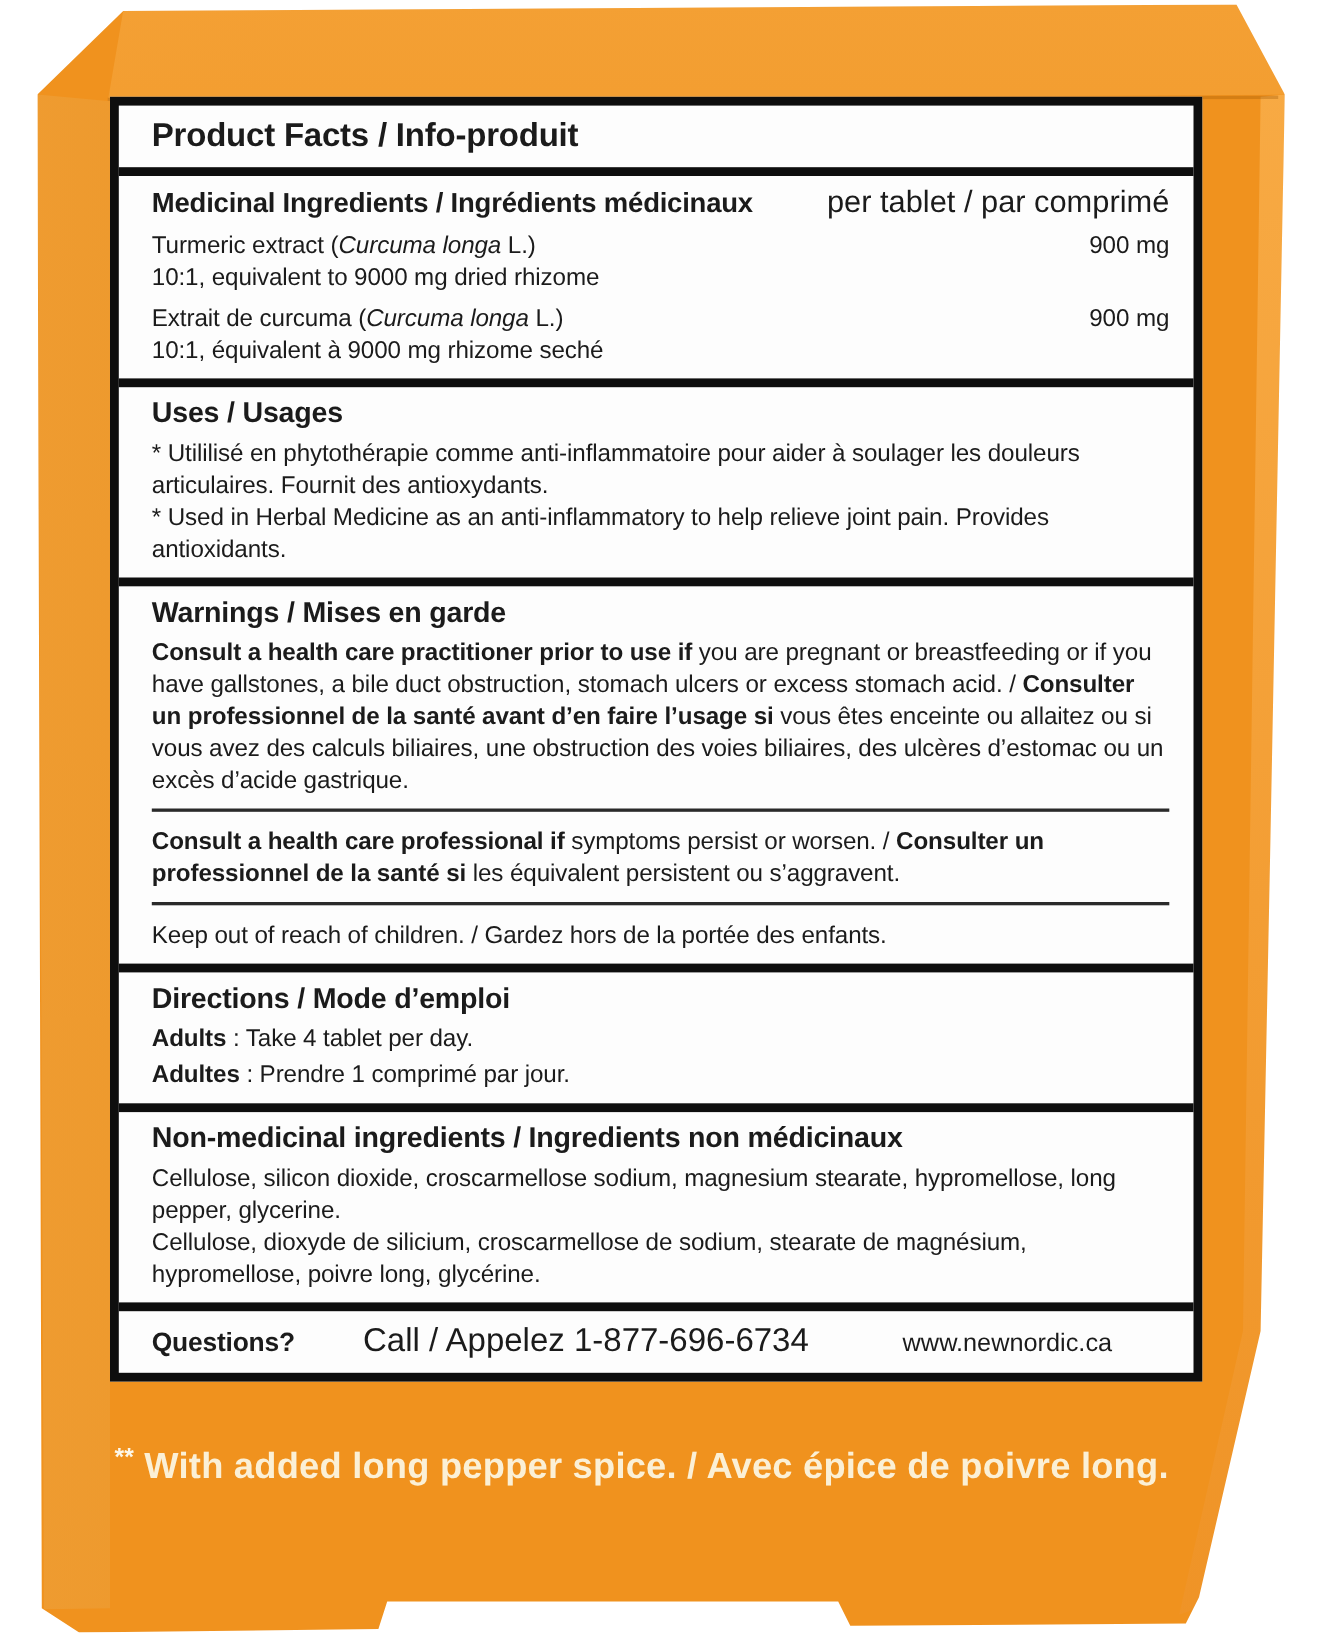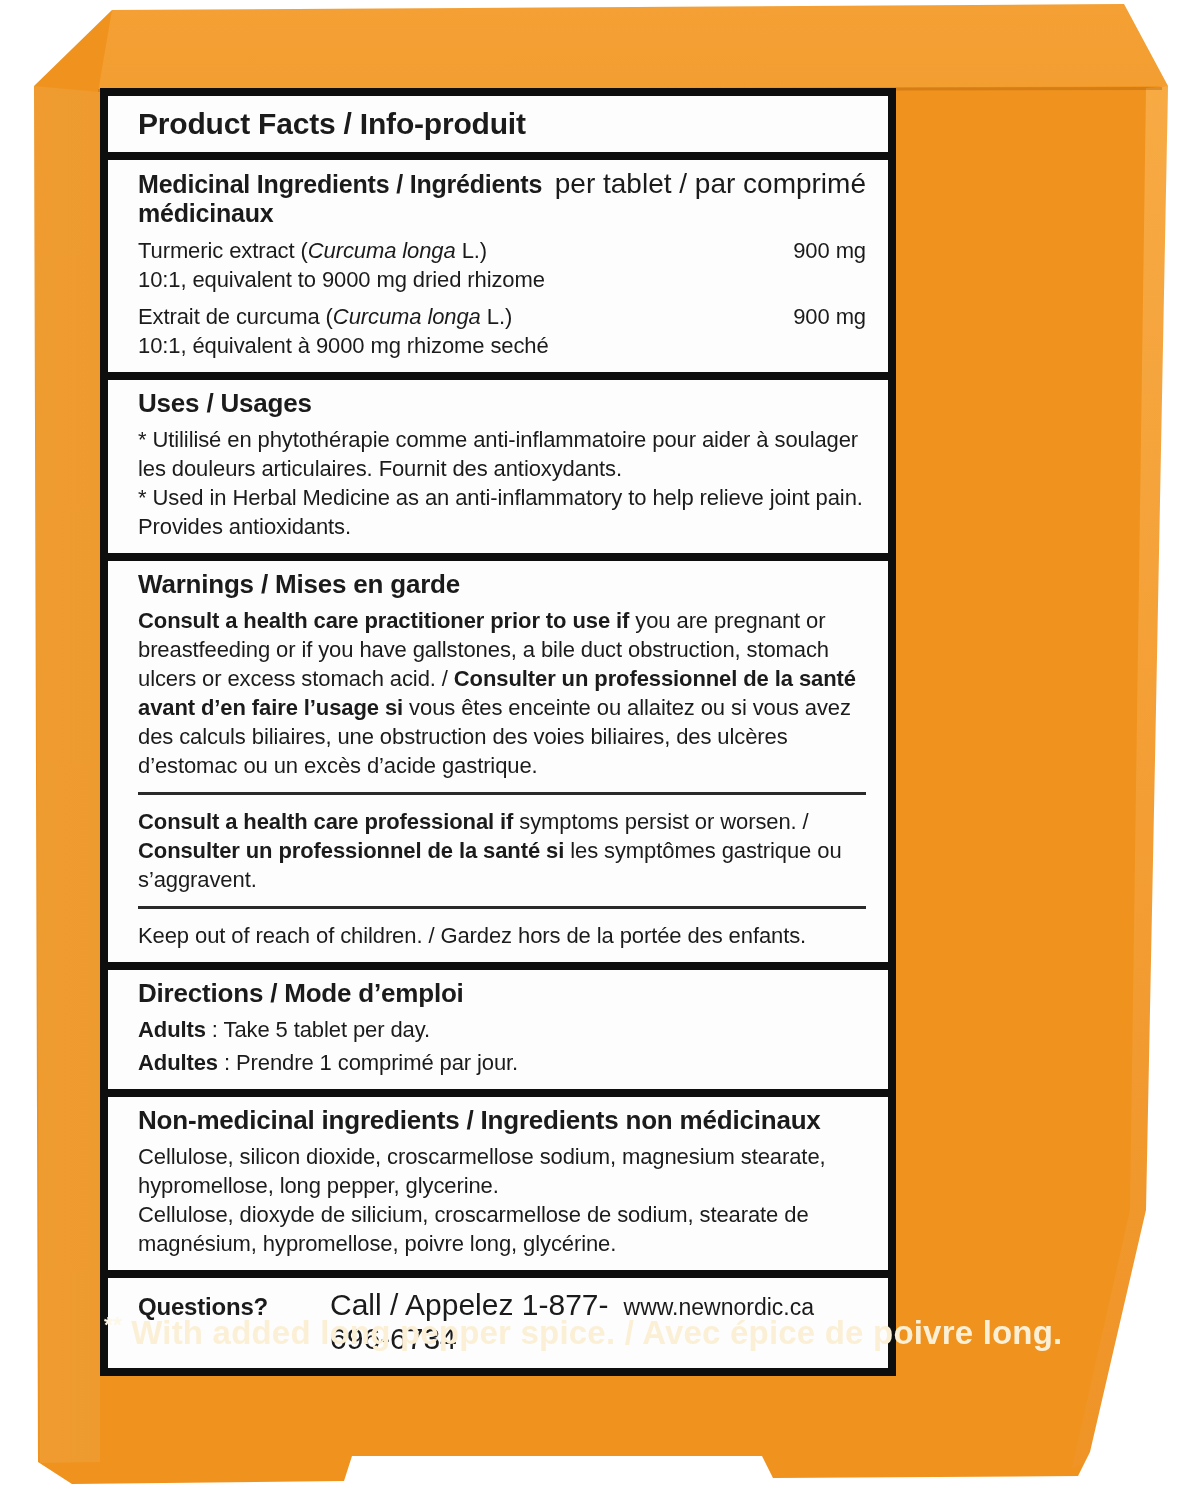--- a/index.html
+++ b/index.html
@@ -34,21 +34,21 @@
     position:absolute;inset:0;
     clip-path:polygon(1146px 88px,1168px 86px,1150px 1210px,1088px 1462px,1072px 1468px,1130px 1210px);
     background:linear-gradient(180deg,#f8ab45 0%,#ef9326 100%);
   }
   .ridge{
     position:absolute;left:98px;top:88px;width:1064px;height:3px;
     background:rgba(150,80,0,.30);transform:rotate(-.1deg);
   }
   
   .label{
-    position:absolute;left:100px;top:88px;width:796px;
+    position:absolute;left:100px;top:88px;width:993px;
     background:#fdfdfd;border:8px solid #0e0e0e;box-sizing:border-box;
   }
   .sec{padding:8px 22px 12px 30px;}
   .sec + .sec{border-top:8px solid #0e0e0e;}
   .sec-title{padding:11px 22px 11px 30px;}
   h1{margin:0;font-size:30px;font-weight:bold;letter-spacing:-.2px;}
   h2{margin:0 0 6px 0;font-size:26px;font-weight:bold;letter-spacing:-.2px;}
   p,.line{margin:0;font-size:22px;line-height:29px;letter-spacing:-.1px;}
   .row{display:flex;justify-content:space-between;align-items:baseline;}
   .head-row h2{margin:0;font-size:25px;}
@@ -108,28 +108,28 @@
     <section class="sec">
       <h2>Uses / Usages</h2>
       <p>* Utililisé en phytothérapie comme anti-inflammatoire pour aider à soulager les douleurs articulaires. Fournit des antioxydants.</p>
       <p>* Used in Herbal Medicine as an anti-inflammatory to help relieve joint pain. Provides antioxidants.</p>
     </section>
 
     <section class="sec">
       <h2>Warnings / Mises en garde</h2>
       <p><span class="b">Consult a health care practitioner prior to use if </span><span>you are pregnant or breastfeeding or if you have gallstones, a bile duct obstruction, stomach ulcers or excess stomach acid. / </span><span class="b">Consulter un professionnel de la santé avant d’en faire l’usage si </span><span>vous êtes enceinte ou allaitez ou si vous avez des calculs biliaires, une obstruction des voies biliaires, des ulcères d’estomac ou un excès d’acide gastrique.</span></p>
       <hr class="rule">
-      <p><span class="b">Consult a health care professional if </span><span>symptoms persist or worsen. / </span><span class="b">Consulter un professionnel de la santé si </span><span>les symptômes gastrique ou s’aggravent.</span></p>
+      <p><span class="b">Consult a health care professional if </span><span>symptoms persist or worsen. / </span><span class="b">Consulter un professionnel de la santé si </span><span>les équivalent persistent ou s’aggravent.</span></p>
       <hr class="rule">
       <p>Keep out of reach of children. / Gardez hors de la portée des enfants.</p>
     </section>
 
     <section class="sec">
       <h2>Directions / Mode d’emploi</h2>
-      <p class="dir-line"><span class="b">Adults</span><span> : Take 5 tablet per day.</span></p>
+      <p class="dir-line"><span class="b">Adults</span><span> : Take 4 tablet per day.</span></p>
       <p class="dir-line"><span class="b">Adultes</span><span> : Prendre 1 comprimé par jour.</span></p>
     </section>
 
     <section class="sec">
       <h2>Non-medicinal ingredients / Ingredients non médicinaux</h2>
       <p>Cellulose, silicon dioxide, croscarmellose sodium, magnesium stearate, hypromellose, long pepper, glycerine.</p>
       <p>Cellulose, dioxyde de silicium, croscarmellose de sodium, stearate de magnésium, hypromellose, poivre long, glycérine.</p>
     </section>
 
     <section class="sec q-row">

